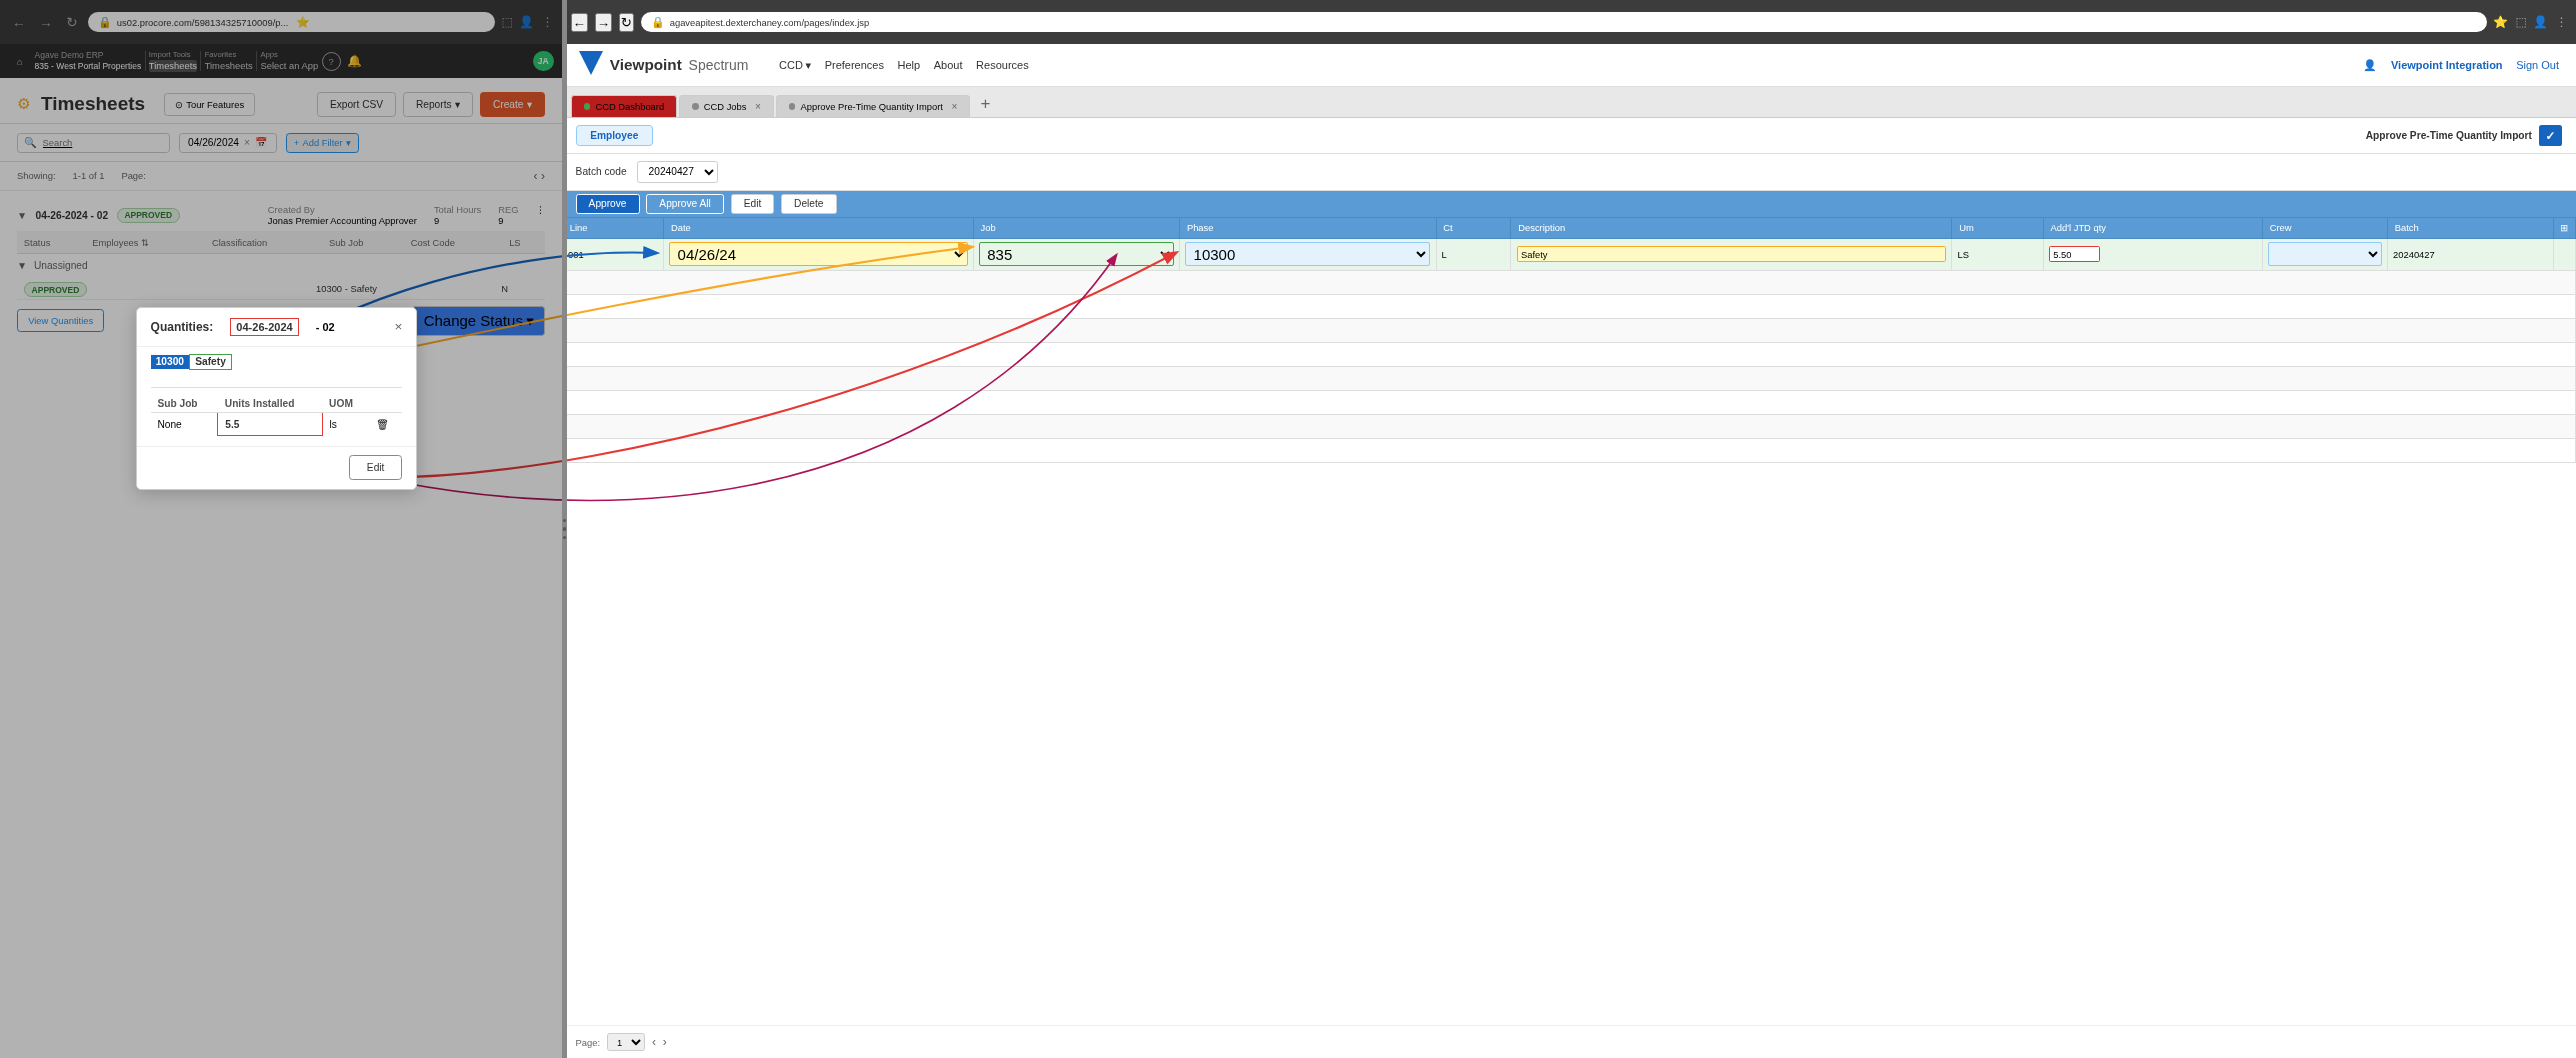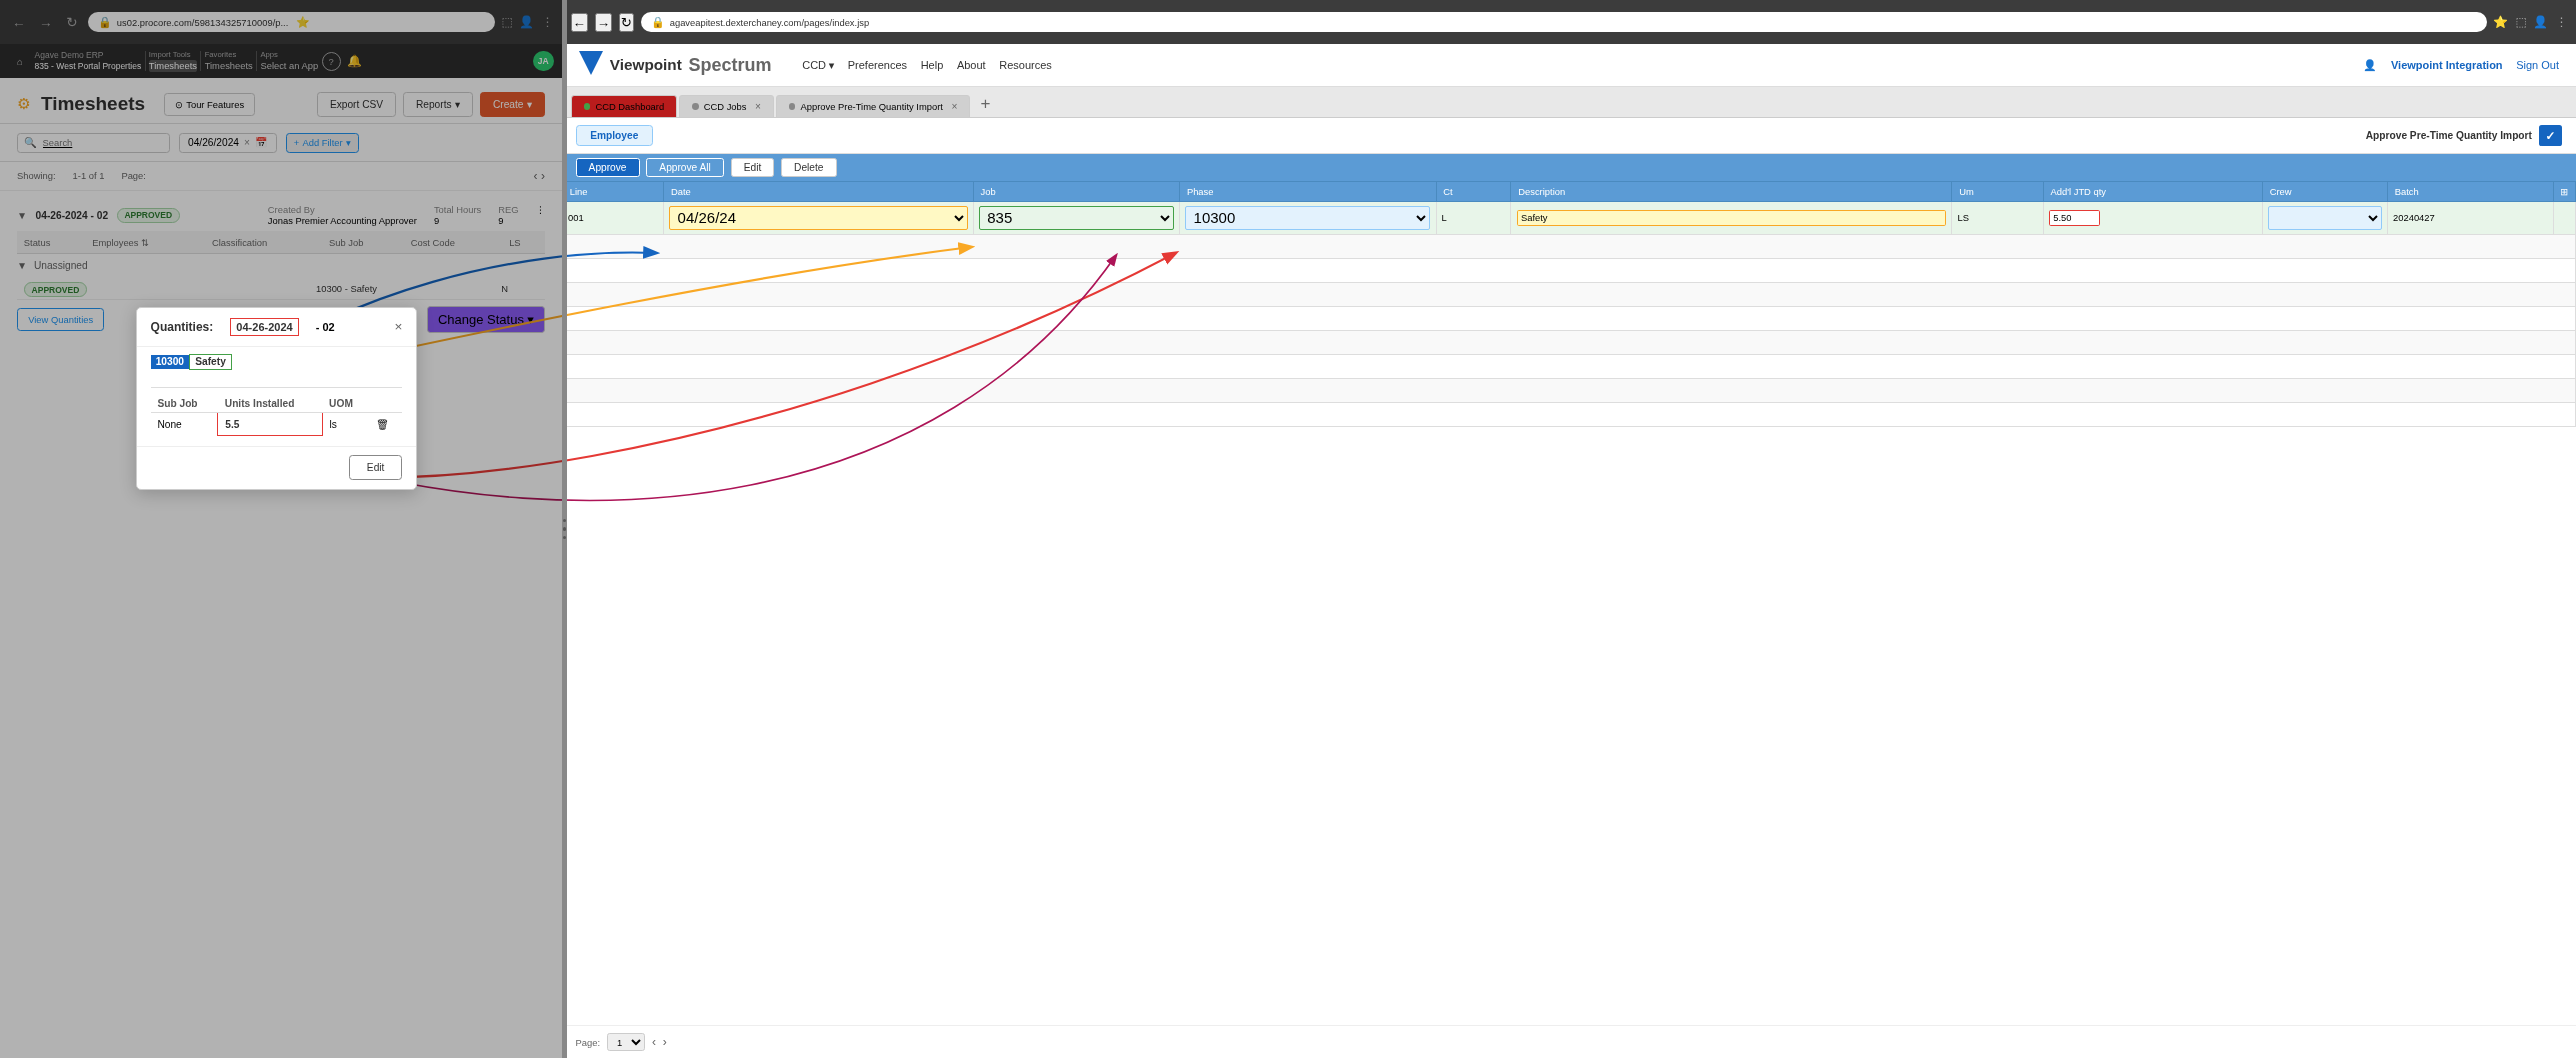--- a/index.html
+++ b/index.html
@@ -234,24 +234,24 @@
       padding: 5.1px 10.2px;
       background: #fff;
       border: 0.9px solid #2196f3;
       color: #2196f3;
       border-radius: 3.4px;
       font-size: 9.4px;
       cursor: pointer;
     }
     .change-status-btn {
       padding: 5.1px 10.2px;
-      background: #8b5cf6;
+      background: #3b82f6;
       border: 0.9px solid #ccc;
       border-radius: 3.4px;
-      font-size: 13px;
+      font-size: 15px;
       cursor: pointer;
       display: flex;
       align-items: center;
       gap: 3.4px;
       margin-left: auto;
     }
 
     
     .modal-overlay {
       position: absolute;
@@ -377,21 +377,21 @@
       gap: 6.8px;
       font-size: 17px;
       font-weight: bold;
       color: #333;
     }
     .vp-logo .v-icon {
       color: #1565c0;
       font-size: 20.4px;
       font-weight: 900;
     }
-    .vp-logo .spectrum-text { font-size: 18px; color: #666; font-weight: bold; }
+    .vp-logo .spectrum-text { font-size: 14px; color: #666; font-weight: normal; }
     .vp-nav-items { display: flex; gap: 13.6px; align-items: center; margin-left: 17px; }
     .vp-nav-item { font-size: 11px; color: #333; cursor: pointer; display: flex; align-items: center; gap: 2.6px; }
     .vp-nav-actions { margin-left: auto; display: flex; gap: 13.6px; align-items: center; font-size: 11px; }
     .vp-nav-actions .link { color: #1565c0; cursor: pointer; }
     .vp-nav-actions .vi-btn { color: #1565c0; font-weight: bold; cursor: pointer; }
 
     
     .vp-tabs {
       height: 31px;
       background: #e8e8e8;
@@ -881,20 +881,26 @@
     <div class="vp-content">
 
       <div class="employee-tab-row">
         <div class="employee-tab">Employee</div>
         <div style="display:flex; align-items:center; gap:6.8px;">
           <span class="approve-qty-label">Approve Pre-Time Quantity Import</span>
           <div class="approve-checkmark">✓</div>
         </div>
       </div>
 
+      <div class="batch-row">
+        <label class="batch-label">Batch code</label>
+        <select class="batch-select">
+          <option>20240427</option>
+        </select>
+      </div>
 
       <div class="approve-toolbar">
         <button class="approve-btn active">Approve</button>
         <button class="approve-btn">Approve All</button>
         <button class="approve-action-btn">Edit</button>
         <button class="approve-action-btn">Delete</button>
       </div>
 
       <div style="overflow:auto; flex:1;">
         <table class="data-grid">

